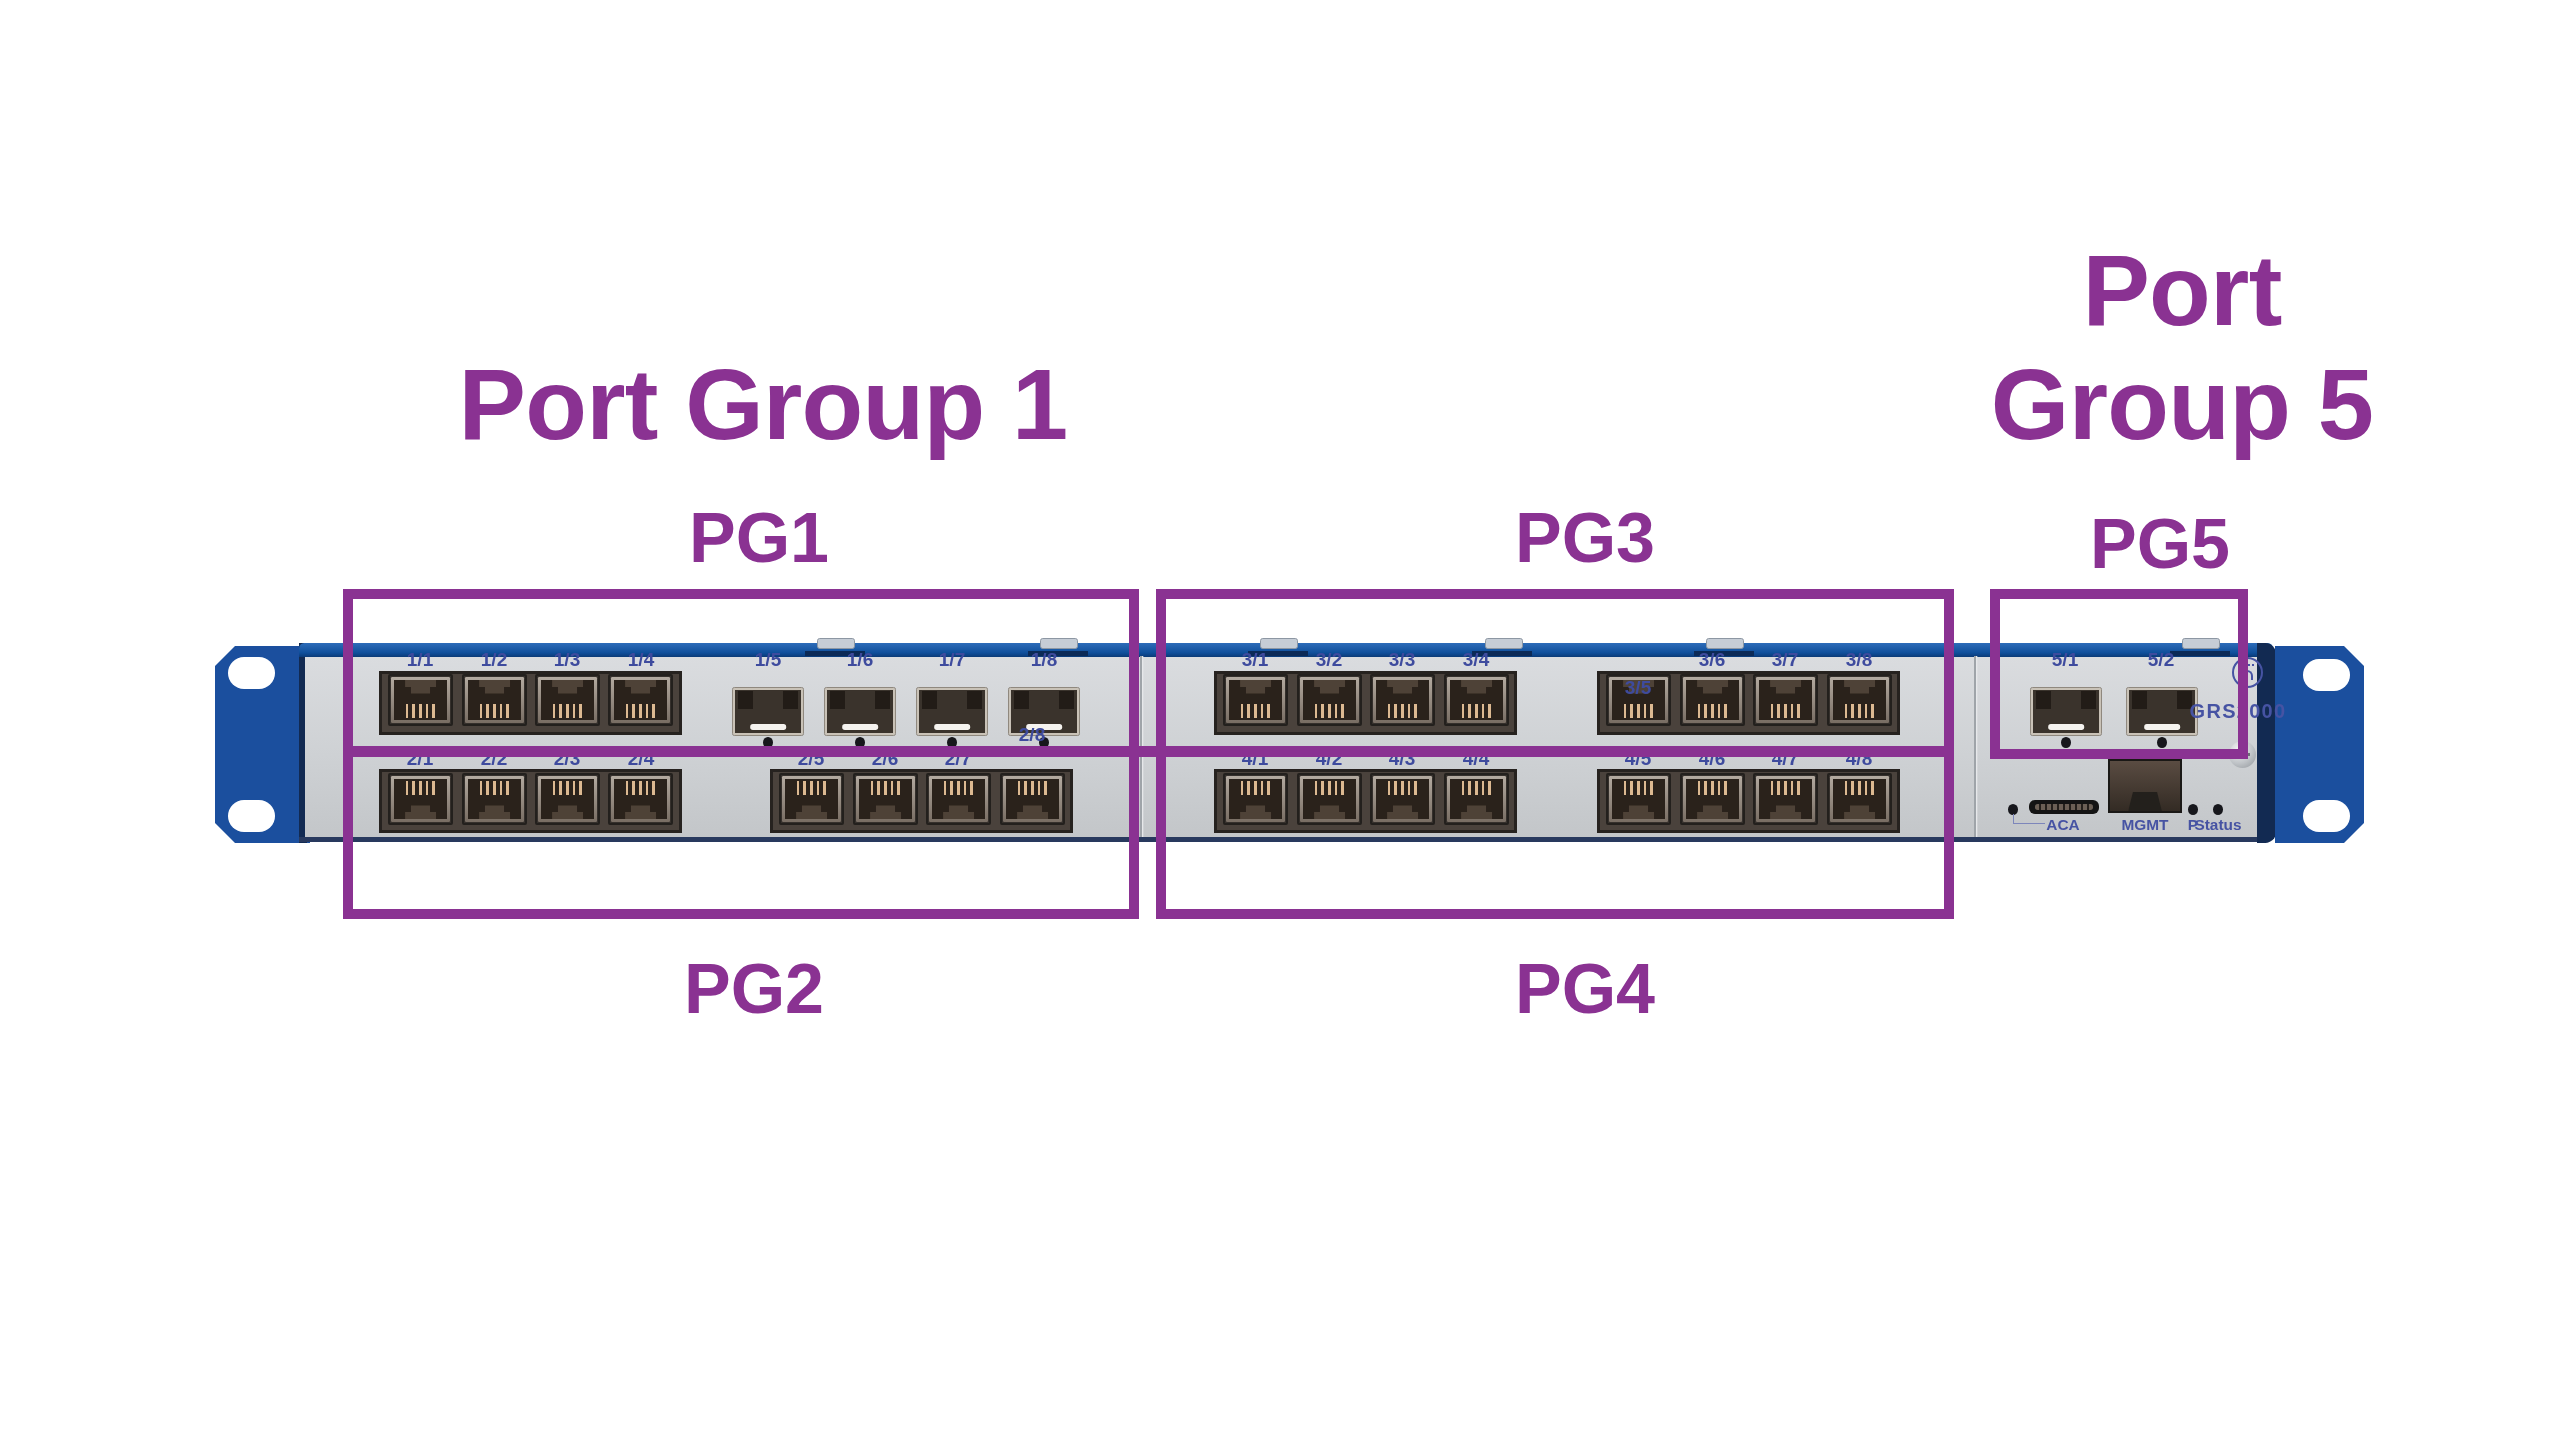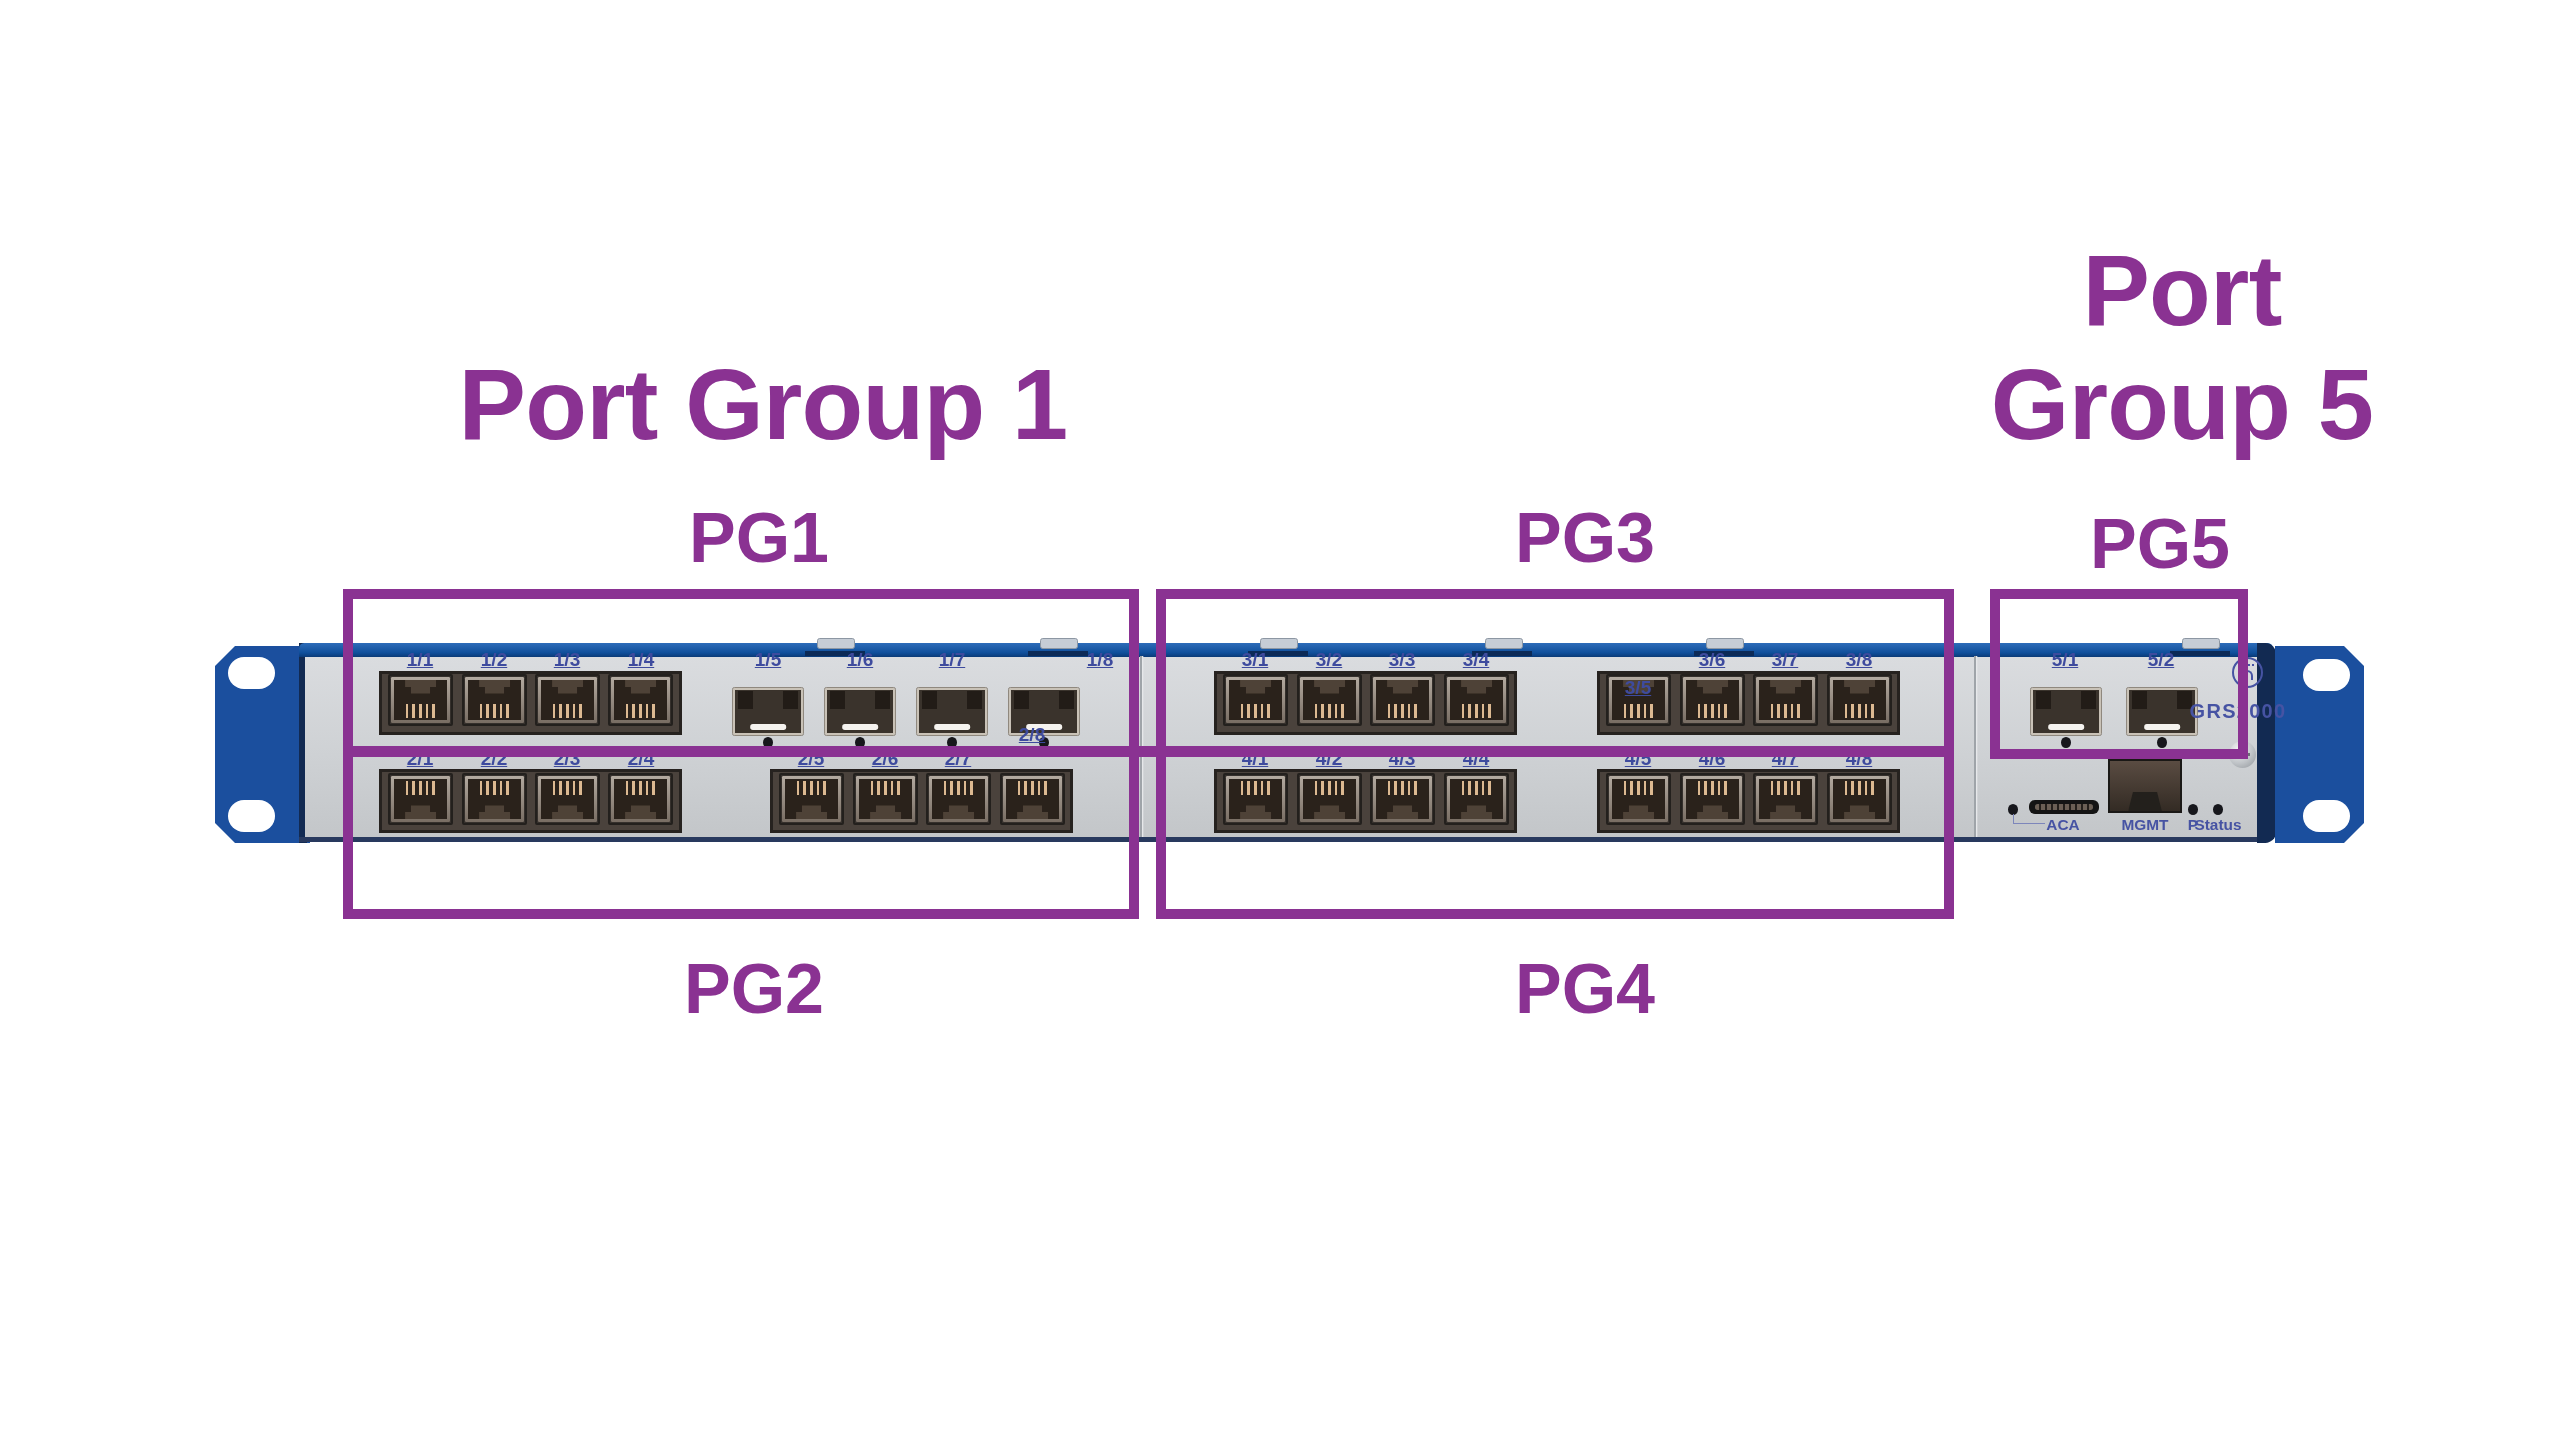--- a/index.html
+++ b/index.html
@@ -55,21 +55,21 @@
 
   .cage{position:absolute;width:70px;height:47px;background:#3a332c;
     border:2px solid #c9c2b7;outline:1.3px solid #8f887e;border-radius:1.3px;box-sizing:border-box;}
   .cage::before{content:"";position:absolute;top:1.3px;left:3.4px;right:3.4px;height:17.4px;
     background:linear-gradient(90deg,#221c17 0 14.8px,rgba(0,0,0,0) 14.8px calc(100% - 14.8px),#221c17 calc(100% - 14.8px));}
   .cage::after{content:"";position:absolute;bottom:2.7px;left:50%;transform:translateX(-50%);
     width:54%;height:6px;background:#f5f3ef;border-radius:2.7px;}
   .led{position:absolute;width:10px;height:11.4px;background:#17171c;border-radius:50%;}
 
   .portlabel{position:absolute;transform:translateX(-50%);color:var(--label-blue);
-    font:700 19px "Liberation Sans",sans-serif;white-space:nowrap;text-decoration:underline;}
+    font:700 19px "Liberation Sans",sans-serif;white-space:nowrap;}
 
   
   .logo-circle{position:absolute;left:2232px;top:657px;width:31px;height:31px;border-radius:50%;
     border:2px solid var(--logo-blue);box-sizing:border-box;}
   .logo-n{position:absolute;left:7.4px;top:10.7px;width:12px;height:10.7px;
     border:2.7px solid var(--logo-blue);border-bottom:none;border-radius:6.7px 6.7px 0 0;box-sizing:border-box;}
   .logo-dashes{position:absolute;left:6.7px;top:4.7px;width:13.4px;height:0;
     border-top:2px dotted var(--logo-blue);}
   .model-text{position:absolute;left:2238px;top:700px;transform:translateX(-50%);
     color:var(--logo-blue);font:700 20px "Liberation Sans",sans-serif;letter-spacing:1.3px;}
@@ -176,21 +176,21 @@
       <div class="led" style="left: 763px; top: 737px;"></div>
       <div class="portlabel" style="left: 768px; top: 649px;">1/5</div>
       <div class="cage" style="left: 825px; top: 688px;"></div>
       <div class="led" style="left: 855px; top: 737px;"></div>
       <div class="portlabel" style="left: 860px; top: 649px;">1/6</div>
       <div class="cage" style="left: 917px; top: 688px;"></div>
       <div class="led" style="left: 947px; top: 737px;"></div>
       <div class="portlabel" style="left: 952px; top: 649px;">1/7</div>
       <div class="cage" style="left: 1009px; top: 688px;"></div>
       <div class="led" style="left: 1039px; top: 737px;"></div>
-      <div class="portlabel" style="left: 1100px; top: 649px;">1/8</div>
+      <div class="portlabel" style="left: 1044px; top: 649px;">1/8</div>
       <div class="rj45-block" style="left: 379px; top: 769px;"></div>
       <div class="jack flip" style="left: 388px; top: 773px;">
         <div class="bezel"></div>
         <div class="cavity">
           <div class="notch"></div>
           <div class="pins"></div>
         </div>
       </div>
       <div class="portlabel" style="left: 420px; top: 748px;">2/1</div>
       <div class="jack flip" style="left: 462px; top: 773px;">

